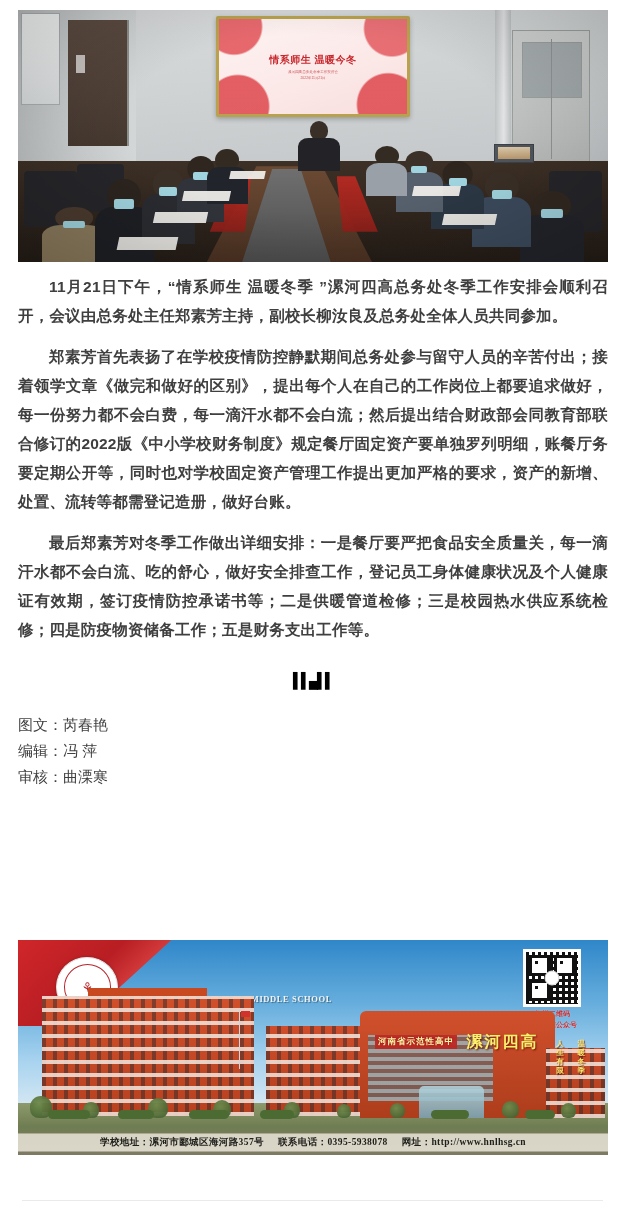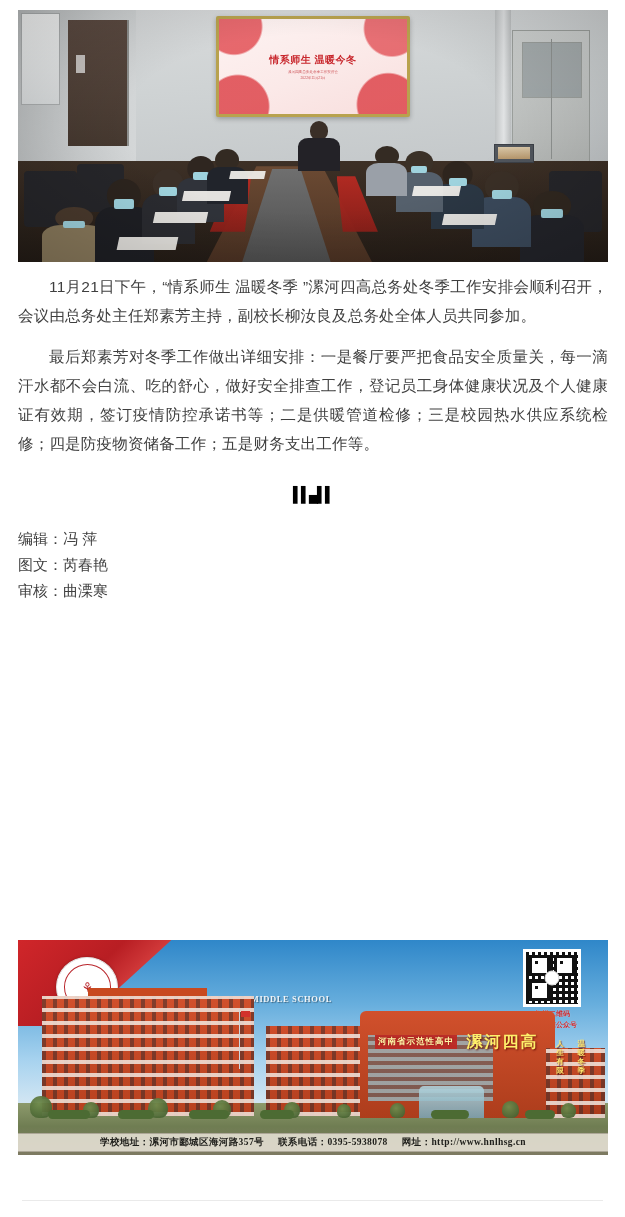--- a/index.html
+++ b/index.html
@@ -207,20 +207,21 @@
     width: 590px;
   }
   .para {
     margin: 0 0 12px 0;
     font-size: 15.5px;
     line-height: 29px;
     text-indent: 2em;
     color: #3f3f3f;
     text-align: justify;
     letter-spacing: .2px;
+    font-weight: bold;
   }
 
   .glyph-row {
     margin: 28px 0 18px 0;
     text-align: center;
     height: 22px;
   }
   .glyph-mark {
     display: inline-block;
     font-family: "DejaVu Sans Mono", monospace;
@@ -557,29 +558,30 @@
     <div class="mtg-paper" style="left:17%;top:90%;width:10%;height:5%;"></div>
     <div class="mtg-paper" style="right:25%;top:70%;width:8%;height:4%;"></div>
     <div class="mtg-paper" style="right:19%;top:81%;width:9%;height:4.5%;"></div>
     <div class="mtg-paper" style="left:36%;top:64%;width:6%;height:3%;"></div>
 
     <div class="mtg-vignette"></div>
   </div>
 
   <div class="article">
     <p class="para">11月21日下午，“情系师生  温暖冬季 ”漯河四高总务处冬季工作安排会顺利召开，会议由总务处主任郑素芳主持，副校长柳汝良及总务处全体人员共同参加。</p>
+    <p class="para">郑素芳首先表扬了在学校疫情防控静默期间总务处参与留守人员的辛苦付出；接着领学文章《做完和做好的区别》，提出每个人在自己的工作岗位上都要追求做好，每一份努力都不会白费，每一滴汗水都不会白流；然后提出结合财政部会同教育部联合修订的2022版《中小学校财务制度》规定餐厅固定资产要单独罗列明细，账餐厅务要定期公开等，同时也对学校固定资产管理工作提出更加严格的要求，资产的新增、处置、流转等都需登记造册，做好台账。</p>
     <p class="para">最后郑素芳对冬季工作做出详细安排：一是餐厅要严把食品安全质量关，每一滴汗水都不会白流、吃的舒心，做好安全排查工作，登记员工身体健康状况及个人健康证有效期，签订疫情防控承诺书等；二是供暖管道检修；三是校园热水供应系统检修；四是防疫物资储备工作；五是财务支出工作等。</p>
 
     <div class="glyph-row">
       <span class="glyph-mark">▌▌▄▌▌</span>
     </div>
 
     <div class="credits">
+      <div class="credit-line">图文：芮春艳</div>
       <div class="credit-line">编辑：冯  萍</div>
-      <div class="credit-line">图文：芮春艳</div>
       <div class="credit-line">审核：曲溧寒</div>
     </div>
   </div>
 
   <div class="photo-campus">
     <div class="cam-sky"></div>
     <div class="cam-red-flag"></div>
 
     <div class="cam-logo">
       <div class="cam-logo-circle"></div>

